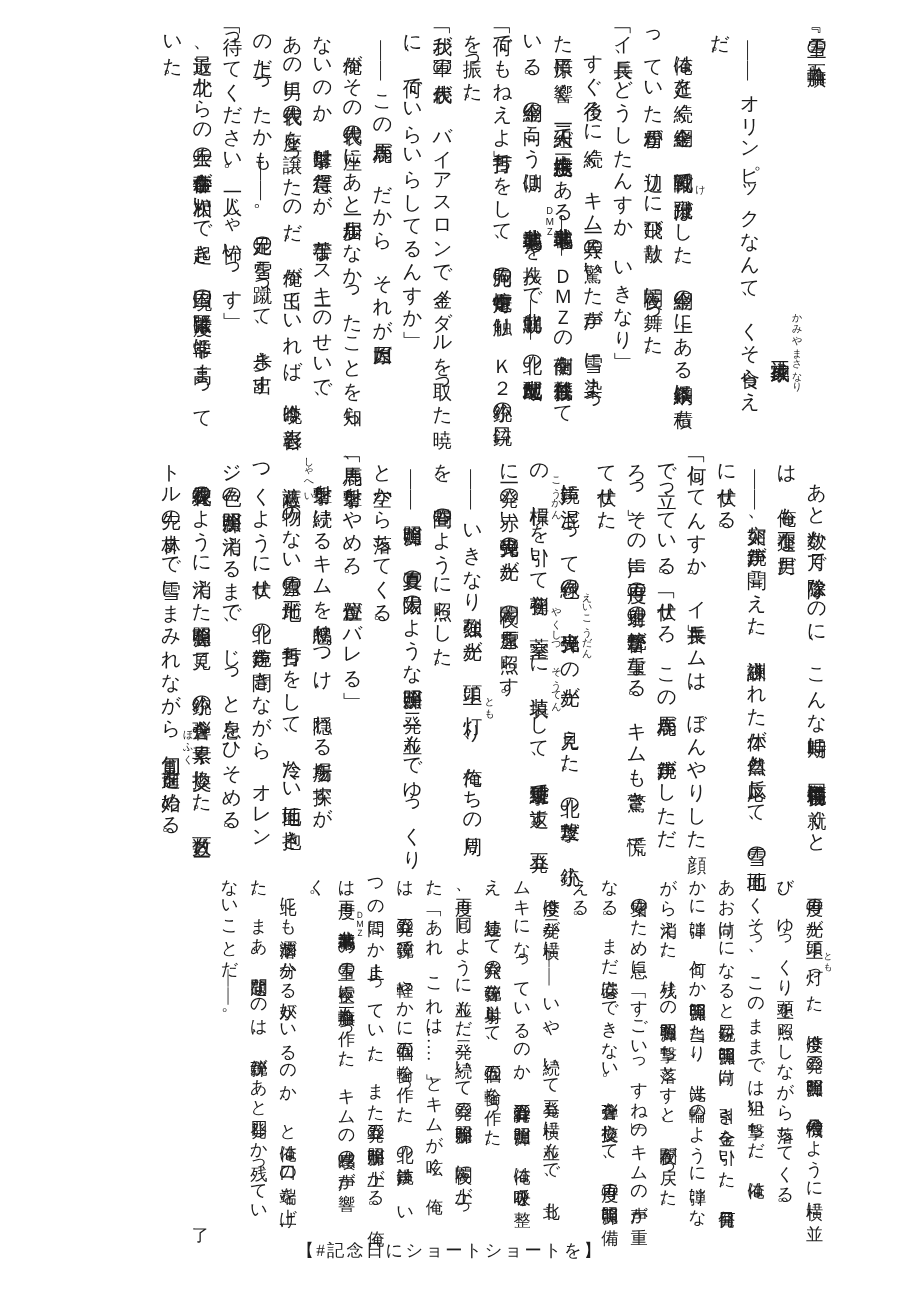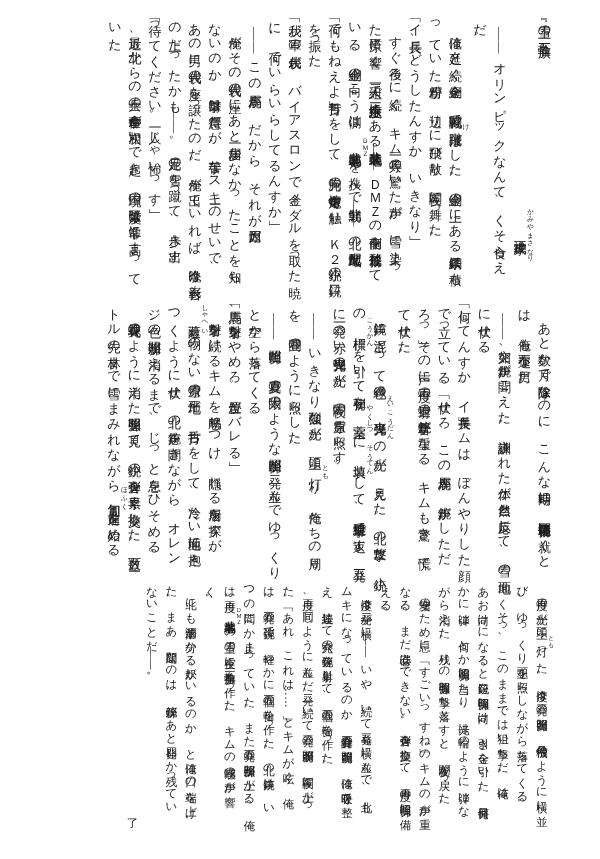--- a/index.html
+++ b/index.html
@@ -76,13 +76,14 @@
     </section>
   <section class="band" id="band3">
       <p class="para body indent">再度の光が頭上に<ruby>灯<rt>とも</rt></ruby>った。今度は三発の照明弾だ。信号機のように横に並び、ゆっくり頭上を照らしながら落ちてくる。</p>
       <p class="para body indent">くそっ、このままでは狙い撃ちだ。俺は、あお向けになると銃口を照明弾に向け、引き金を引いた。何発目かに弾は、何とか照明弾に当たり、光は輪のように弾けながら消えた。残りの照明弾も撃ち落とすと、闇夜が戻った。</p>
       <p class="para body indent">安堵のため息に、「すごいっすね」のキムの声が重なる。まだ安心はできない。弾倉を交換して、再度の照明弾に備える。</p>
       <p class="para body indent">今度は二発が横に——いや、続いて三発も横に並んで、北もムキになっているのか、合計五発の照明弾だ。俺は呼吸を整え、連続して六発の銃弾を単射して、五個の輪を作った。</p>
       <p class="para body indent">再度、同じように並んだ二発、続いて三発の照明弾が、闇夜に上がった。「あれ、これは……」とキムが呟く。俺は、五発の銃弾で、軽やかに五個の輪を作った。北の銃声は、いつの間にか止まっていた。また五発の照明弾が上がる。俺は再度、<ruby>非武装地帯<rt>ＤＭＺ</rt></ruby>の雪上の夜空に五輪旗を作った。キムの感嘆の声が響く。</p>
       <p class="para body indent">北にも洒落が分かる奴がいるのか、と俺は口の端を上げた。まあ、問題なのは、銃弾があと四発しか残っていないことだ——。</p>
       <p class="para end">了</p>
     </section>
+  <div class="footer">【#記念日にショートショートを】</div>
 </div>
 
 </body></html>

